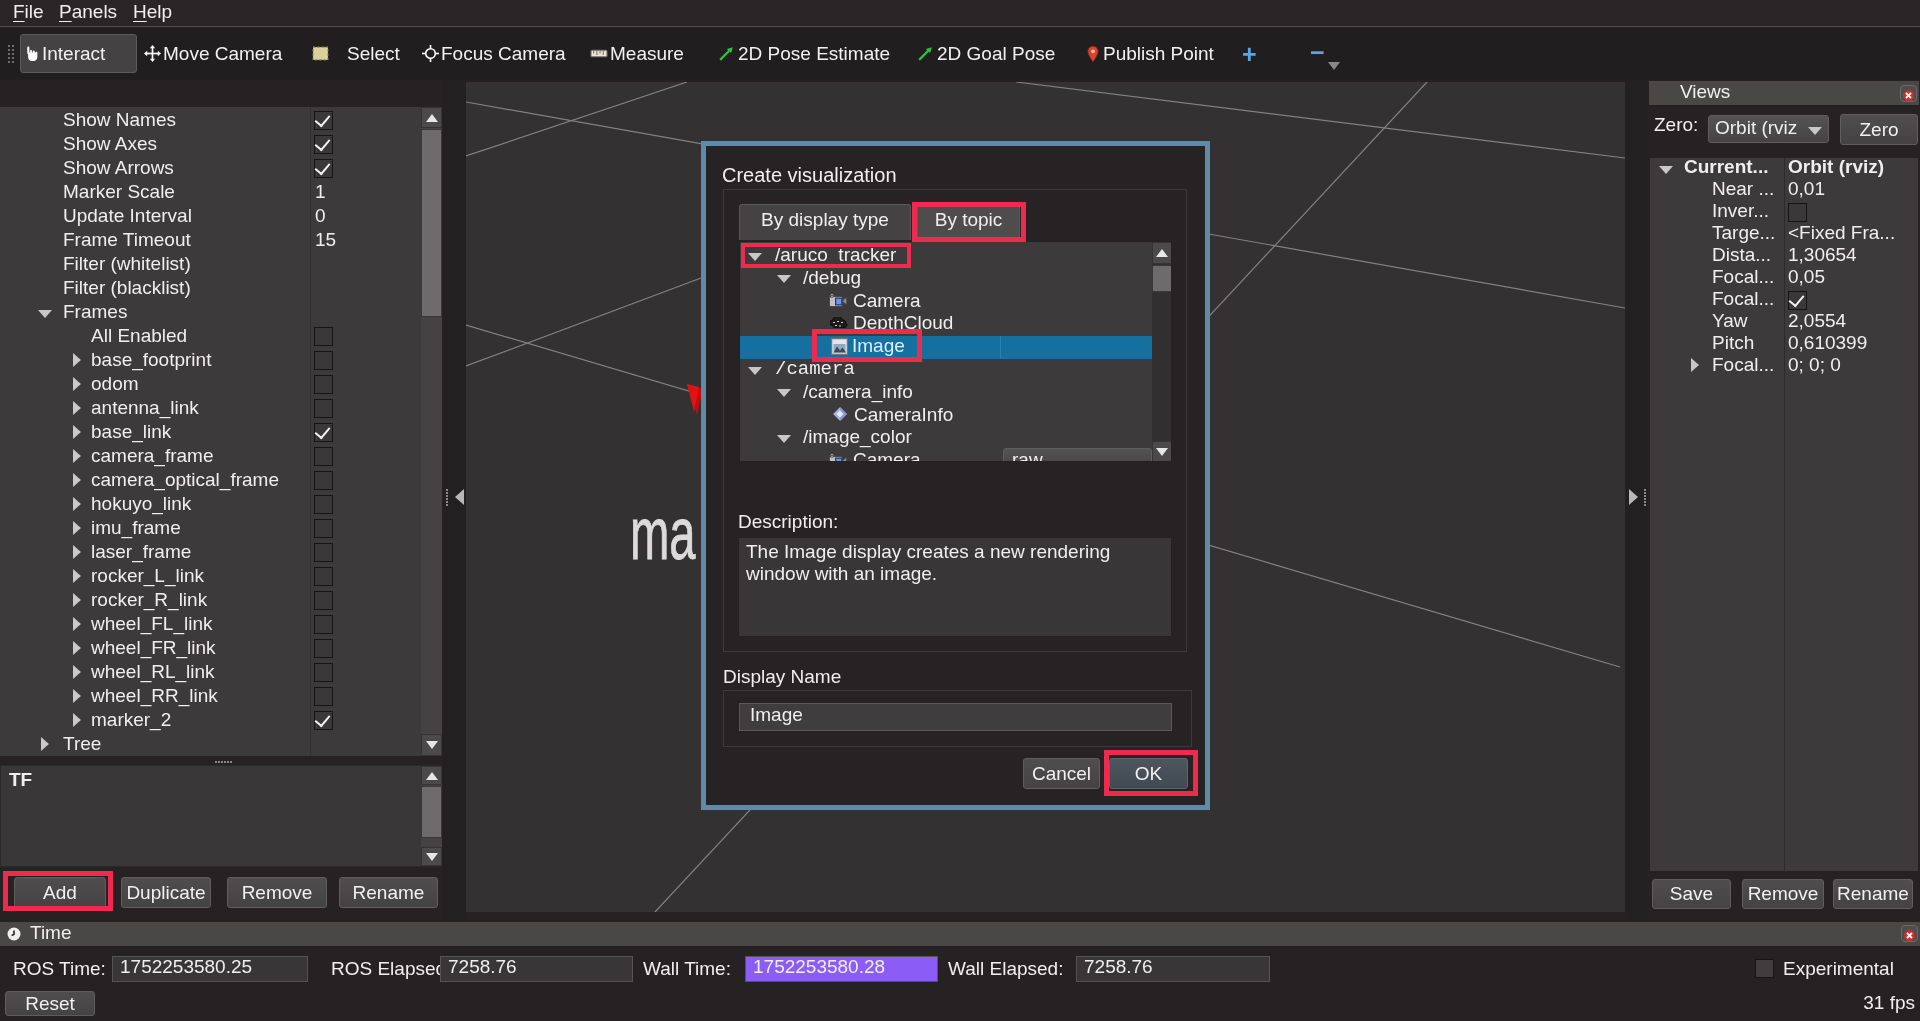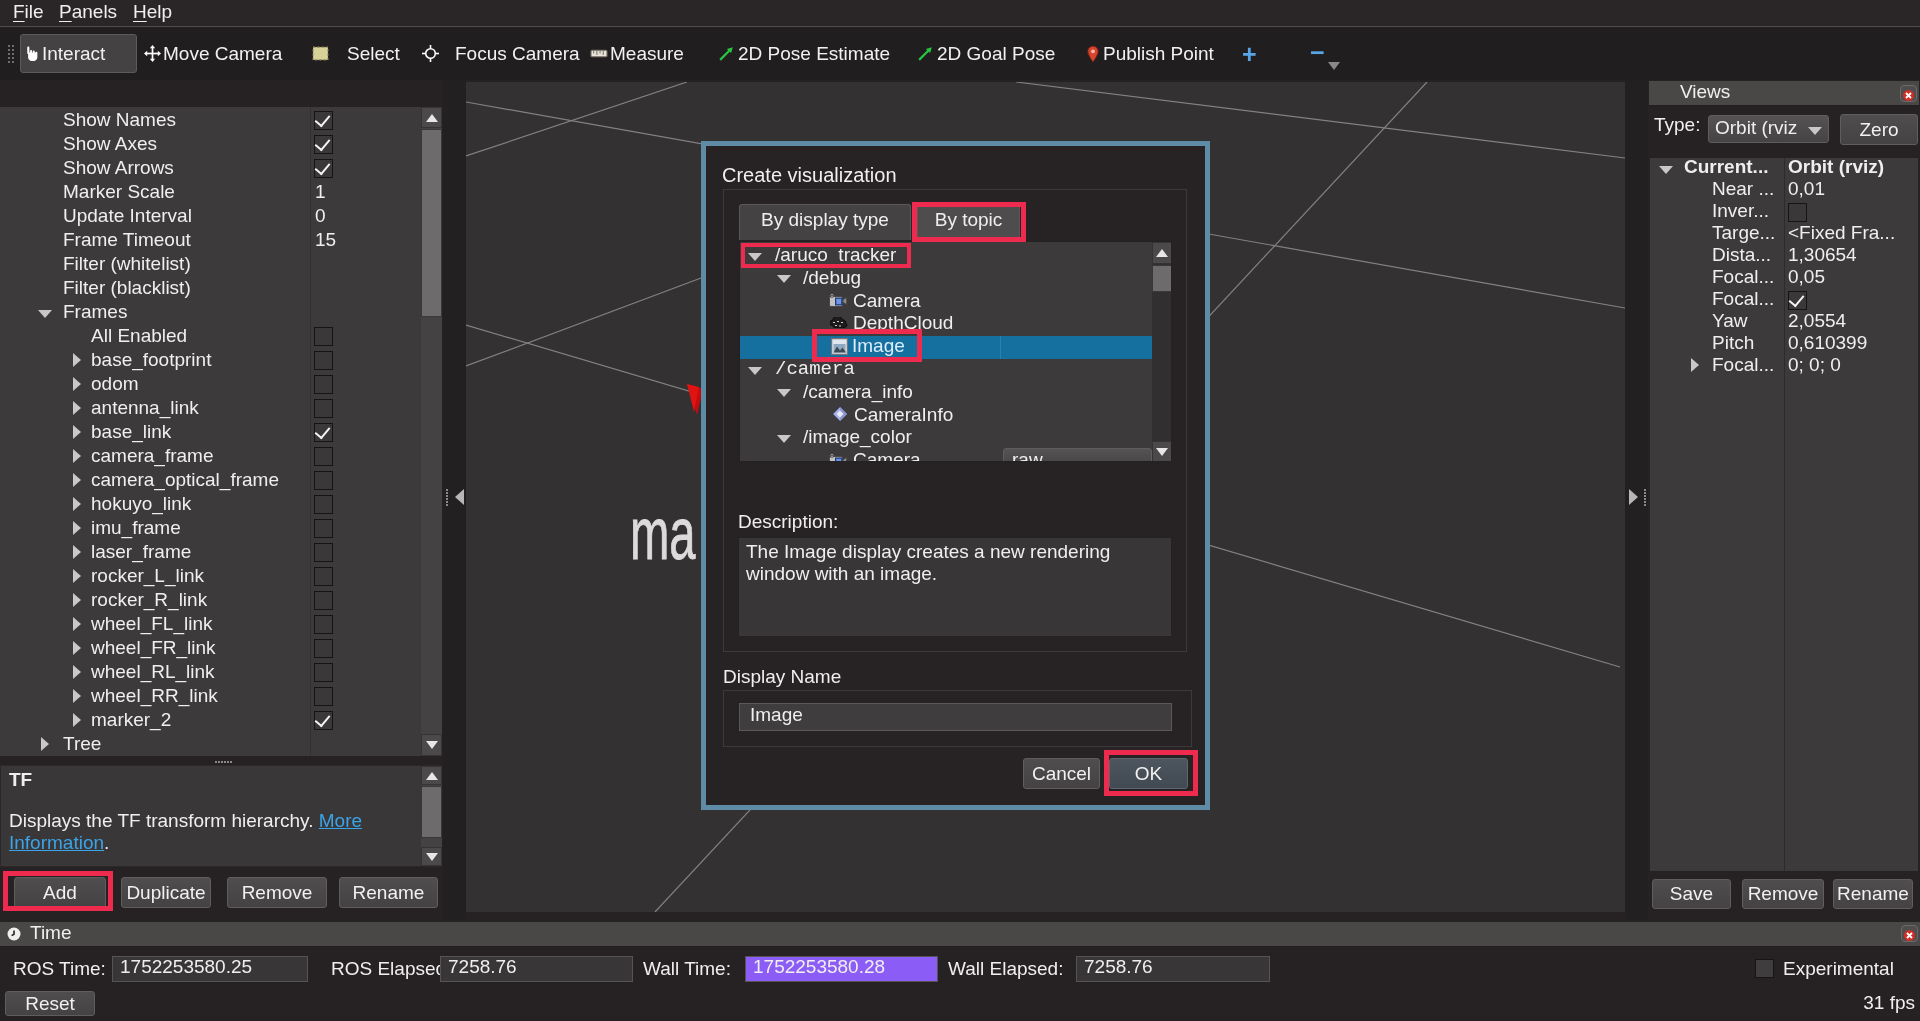--- a/index.html
+++ b/index.html
@@ -69,21 +69,21 @@
 <div class="tb-btn" style="left:422px;top:34px;height:39px;">
  <svg width="17" height="17" viewBox="0 0 16 16">
       <circle cx="8" cy="8" r="4.5" fill="none" stroke="#fff" stroke-width="1.5"></circle>
       <g stroke="#fff" stroke-width="1.5">
         <line x1="8" y1="0" x2="8" y2="3.5"></line>
         <line x1="8" y1="12.5" x2="8" y2="16"></line>
         <line x1="0" y1="8" x2="3.5" y2="8"></line>
         <line x1="12.5" y1="8" x2="16" y2="8"></line>
       </g>
     </svg>
- <span style="margin-left:16px;">Focus Camera</span>
+ <span style="margin-left:2px;">Focus Camera</span>
   </div>
 <div class="tb-btn" style="left:590px;top:34px;height:39px;">
  <svg width="18" height="17" viewBox="0 0 16 16">
       <rect x="0.5" y="5" width="15" height="6" rx="1" fill="#e8e4da" stroke="#7a766c"></rect>
       <g stroke="#7a766c" stroke-width="1">
         <line x1="3" y1="5" x2="3" y2="8"></line>
         <line x1="6" y1="5" x2="6" y2="9.5"></line>
         <line x1="9" y1="5" x2="9" y2="8"></line>
         <line x1="12" y1="5" x2="12" y2="9.5"></line>
       </g>
@@ -199,21 +199,20 @@
    <div class="tri" style="left:426px;top:634px;border-left:6px solid transparent;border-right:6px solid transparent;border-top:8px solid #e8e6e6;"></div>
  </div>
 <div class="abs" style="left:215px;top:681px;width:2px;height:2px;background:#8a8889;"></div>
     <div class="abs" style="left:218px;top:681px;width:2px;height:2px;background:#8a8889;"></div>
     <div class="abs" style="left:221px;top:681px;width:2px;height:2px;background:#8a8889;"></div>
     <div class="abs" style="left:224px;top:681px;width:2px;height:2px;background:#8a8889;"></div>
     <div class="abs" style="left:227px;top:681px;width:2px;height:2px;background:#8a8889;"></div>
     <div class="abs" style="left:230px;top:681px;width:2px;height:2px;background:#8a8889;"></div>
  <div class="abs" style="left:0;top:685px;width:442px;height:102px;background:#3a3738;border:1px solid #2a2828;">
   <div class="abs" style="left:8px;top:3px;font-weight:bold;">TF</div>
-  <div class="abs" style="left:8px;top:44px;width:405px;line-height:22px;">Displays the TF transform hierarchy. <span style="color:#3ba3e8;text-decoration:underline;">More Information</span>.</div>
   <div class="sbtrack" style="left:420px;top:0;width:21px;height:100px;background:#454243;"></div>
   <div class="sbbtn" style="left:420px;top:0;width:21px;height:19px;"></div>
   <div class="tri" style="left:425px;top:6px;border-left:6px solid transparent;border-right:6px solid transparent;border-bottom:8px solid #e8e6e6;"></div>
   <div class="sbthumb" style="left:420px;top:20px;width:21px;height:52px;"></div>
   <div class="sbbtn" style="left:420px;top:81px;width:21px;height:19px;"></div>
   <div class="tri" style="left:425px;top:87px;border-left:6px solid transparent;border-right:6px solid transparent;border-top:8px solid #e8e6e6;"></div>
  </div>
  <div class="btn" style="left:14px;top:797px;width:92px;height:31px;">Add</div>
  <div class="btn" style="left:121px;top:797px;width:90px;height:31px;">Duplicate</div>
  <div class="btn" style="left:227px;top:797px;width:100px;height:31px;">Remove</div>
@@ -255,21 +254,21 @@
 <div class="abs" style="left:1648px;top:80px;width:272px;height:840px;background:#262223;">
  <div class="abs" style="left:1px;top:1px;width:270px;height:25px;background:#4a4747;border-bottom:1px solid #201e1f;">
   <div class="abs" style="left:31px;top:0px;">Views</div>
   <div class="abs" style="left:251px;top:4px;width:17px;height:17px;background:#504d4e;border:1px solid #6b6969;border-radius:4px;">
     <svg width="15" height="15" viewBox="0 0 15 15">
           <circle cx="7.5" cy="7.5" r="5.5" fill="#cf2f26"></circle>
           <path d="M5 5l5 5M10 5l-5 5" stroke="#fff" stroke-width="1.8"></path>
         </svg>
   </div>
  </div>
- <div class="abs" style="left:6px;top:34px;">Type:</div>
+ <div class="abs" style="left:6px;top:34px;">Zero:</div>
  <div class="abs" style="left:60px;top:35px;width:121px;height:28px;background:linear-gradient(#555253,#464344);border:1px solid #5f5d5d;border-radius:3px;overflow:hidden;">
    <div class="abs" style="left:6px;top:1px;white-space:nowrap;">Orbit (rviz</div>
    <div class="tri" style="left:99px;top:11px;border-left:7px solid transparent;border-right:7px solid transparent;border-top:8px solid #c9c7c7;"></div>
  </div>
  <div class="btn" style="left:192px;top:34px;width:78px;height:31px;">Zero</div>
  <div class="abs" style="left:2px;top:78px;width:268px;height:713px;background:#3d3a3b;overflow:hidden;">
    <div class="abs" style="left:134px;top:0;width:1px;height:713px;background:#2d2b2c;"></div>
 <div class="tri" style="left:9px;top:8px;border-left:7px solid transparent;border-right:7px solid transparent;border-top:8px solid #c9c7c7;"></div>
       <div class="row-label" style="left:34px;top:-2px;font-weight:bold;">Current...</div>
       <div class="row-label" style="left:138px;top:-2px;font-weight:bold;">Orbit (rviz)</div>

